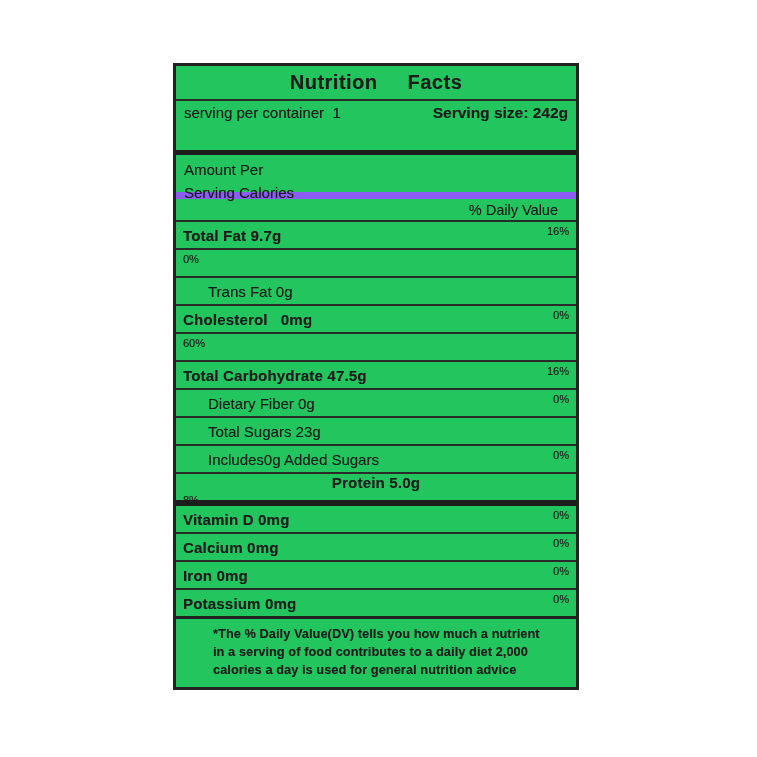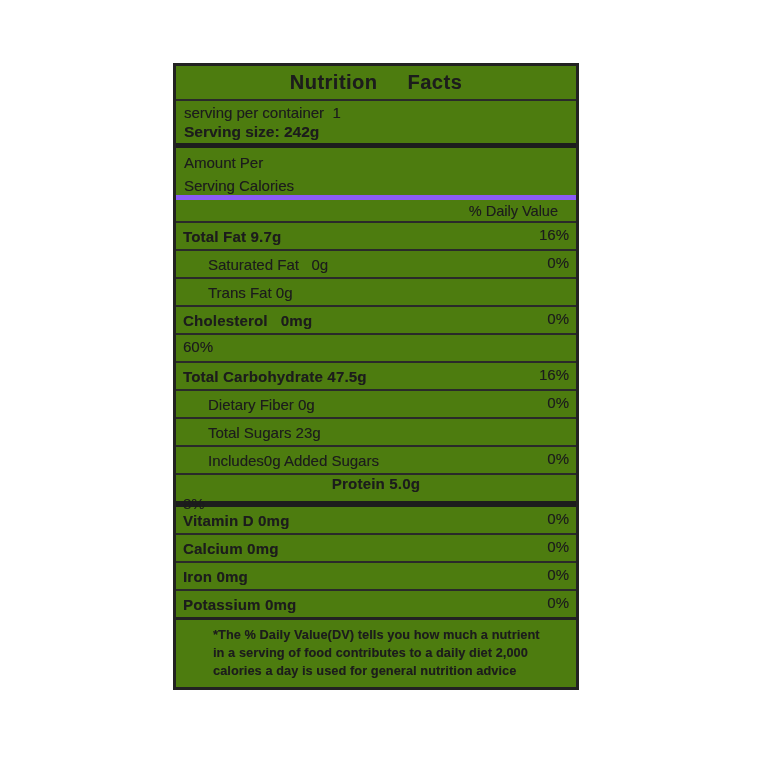--- a/index.html
+++ b/index.html
@@ -9,42 +9,42 @@
     font-family: "Liberation Sans", sans-serif;
     color: #1c1c1c;
     position: relative;
     overflow: hidden;
   }
   .label {
     position: absolute;
     left: 173px; top: 63px;
     width: 406px; height: 627px;
     border: 3px solid #222222;
-    background: #4d7c0f;
+    background: #22c55e;
     text-shadow: 0.2px 0.2px 0.6px rgba(30,30,30,0.45);
   }
   .title-row {
     height: 35px;
     border-bottom: 2px solid #2a2a2a;
     display: flex; align-items: center; justify-content: center;
     gap: 30px;
     font-size: 20px; font-weight: bold;
     letter-spacing: 0.5px;
   }
   .serving-sec {
-    height: 47px;
+    height: 54px;
     border-bottom: 5px solid #1d1d1d;
     padding: 3px 8px 2px;
-    display: flex; flex-direction: column; justify-content: space-between;
+    display: flex; justify-content: space-between;
   }
   .serving-per { font-size: 15px; white-space: pre; }
   .serving-size { font-size: 15.5px; font-weight: bold; white-space: pre; }
   .cal-sec {
-    height: 52px;
-    border-bottom: 5px solid #8b5cf6;
+    height: 44px;
+    border-bottom: 7px solid #8b5cf6;
     display: flex; justify-content: space-between;
     padding: 3px 8px 2px;
   }
   .cal-left { font-size: 15px; line-height: 1.55; }
   .cal-value {
     font-size: 27px; font-weight: 500;
     padding-right: 14px; margin-top: 3px;
   }
   .dv-header-row {
     height: 23px;
@@ -56,21 +56,21 @@
   .nrow {
     height: 28px;
     border-bottom: 2px solid #2a2a2a;
     display: flex; justify-content: space-between; align-items: center;
     padding: 0 7px;
     font-size: 15px;
   }
   .nrow .name { white-space: pre; }
   .nrow.indent .name { padding-left: 25px; }
   .nrow .name.bold { font-weight: bold; letter-spacing: 0.2px; }
-  .nrow .dv { font-size: 15px; align-self: flex-start; padding-top: 3px; }
+  .nrow .dv { font-size: 11px; align-self: flex-start; padding-top: 3px; }
   .nrow.thick-after { height: 32px; border-bottom: 6px solid #1d1d1d; flex-direction: column; }
   .nrow.pre-footnote { height: 29px; border-bottom: 3px solid #222222; }
   .footnote {
     padding: 6px 8px 0;
     font-size: 12.7px; font-weight: 600;
     line-height: 1.42;
     letter-spacing: 0.1px;
     margin-left: 29px;
   }
 </style>
@@ -99,21 +99,20 @@
   <div class="dv-header-row">
     <span>% Daily Value</span>
   </div>
 
   <div>
       <div class="nrow">
     <span class="name bold">Total Fat 9.7g</span>
     <span class="dv">16%</span>
   </div>
       <div class="nrow indent">
-    <span class="name">Saturated Fat   0g</span>
     <span class="dv">0%</span>
   </div>
       <div class="nrow indent">
     <span class="name">Trans Fat 0g</span>
     <span class="dv"></span>
   </div>
       <div class="nrow">
     <span class="name bold">Cholesterol   0mg</span>
     <span class="dv">0%</span>
   </div>

